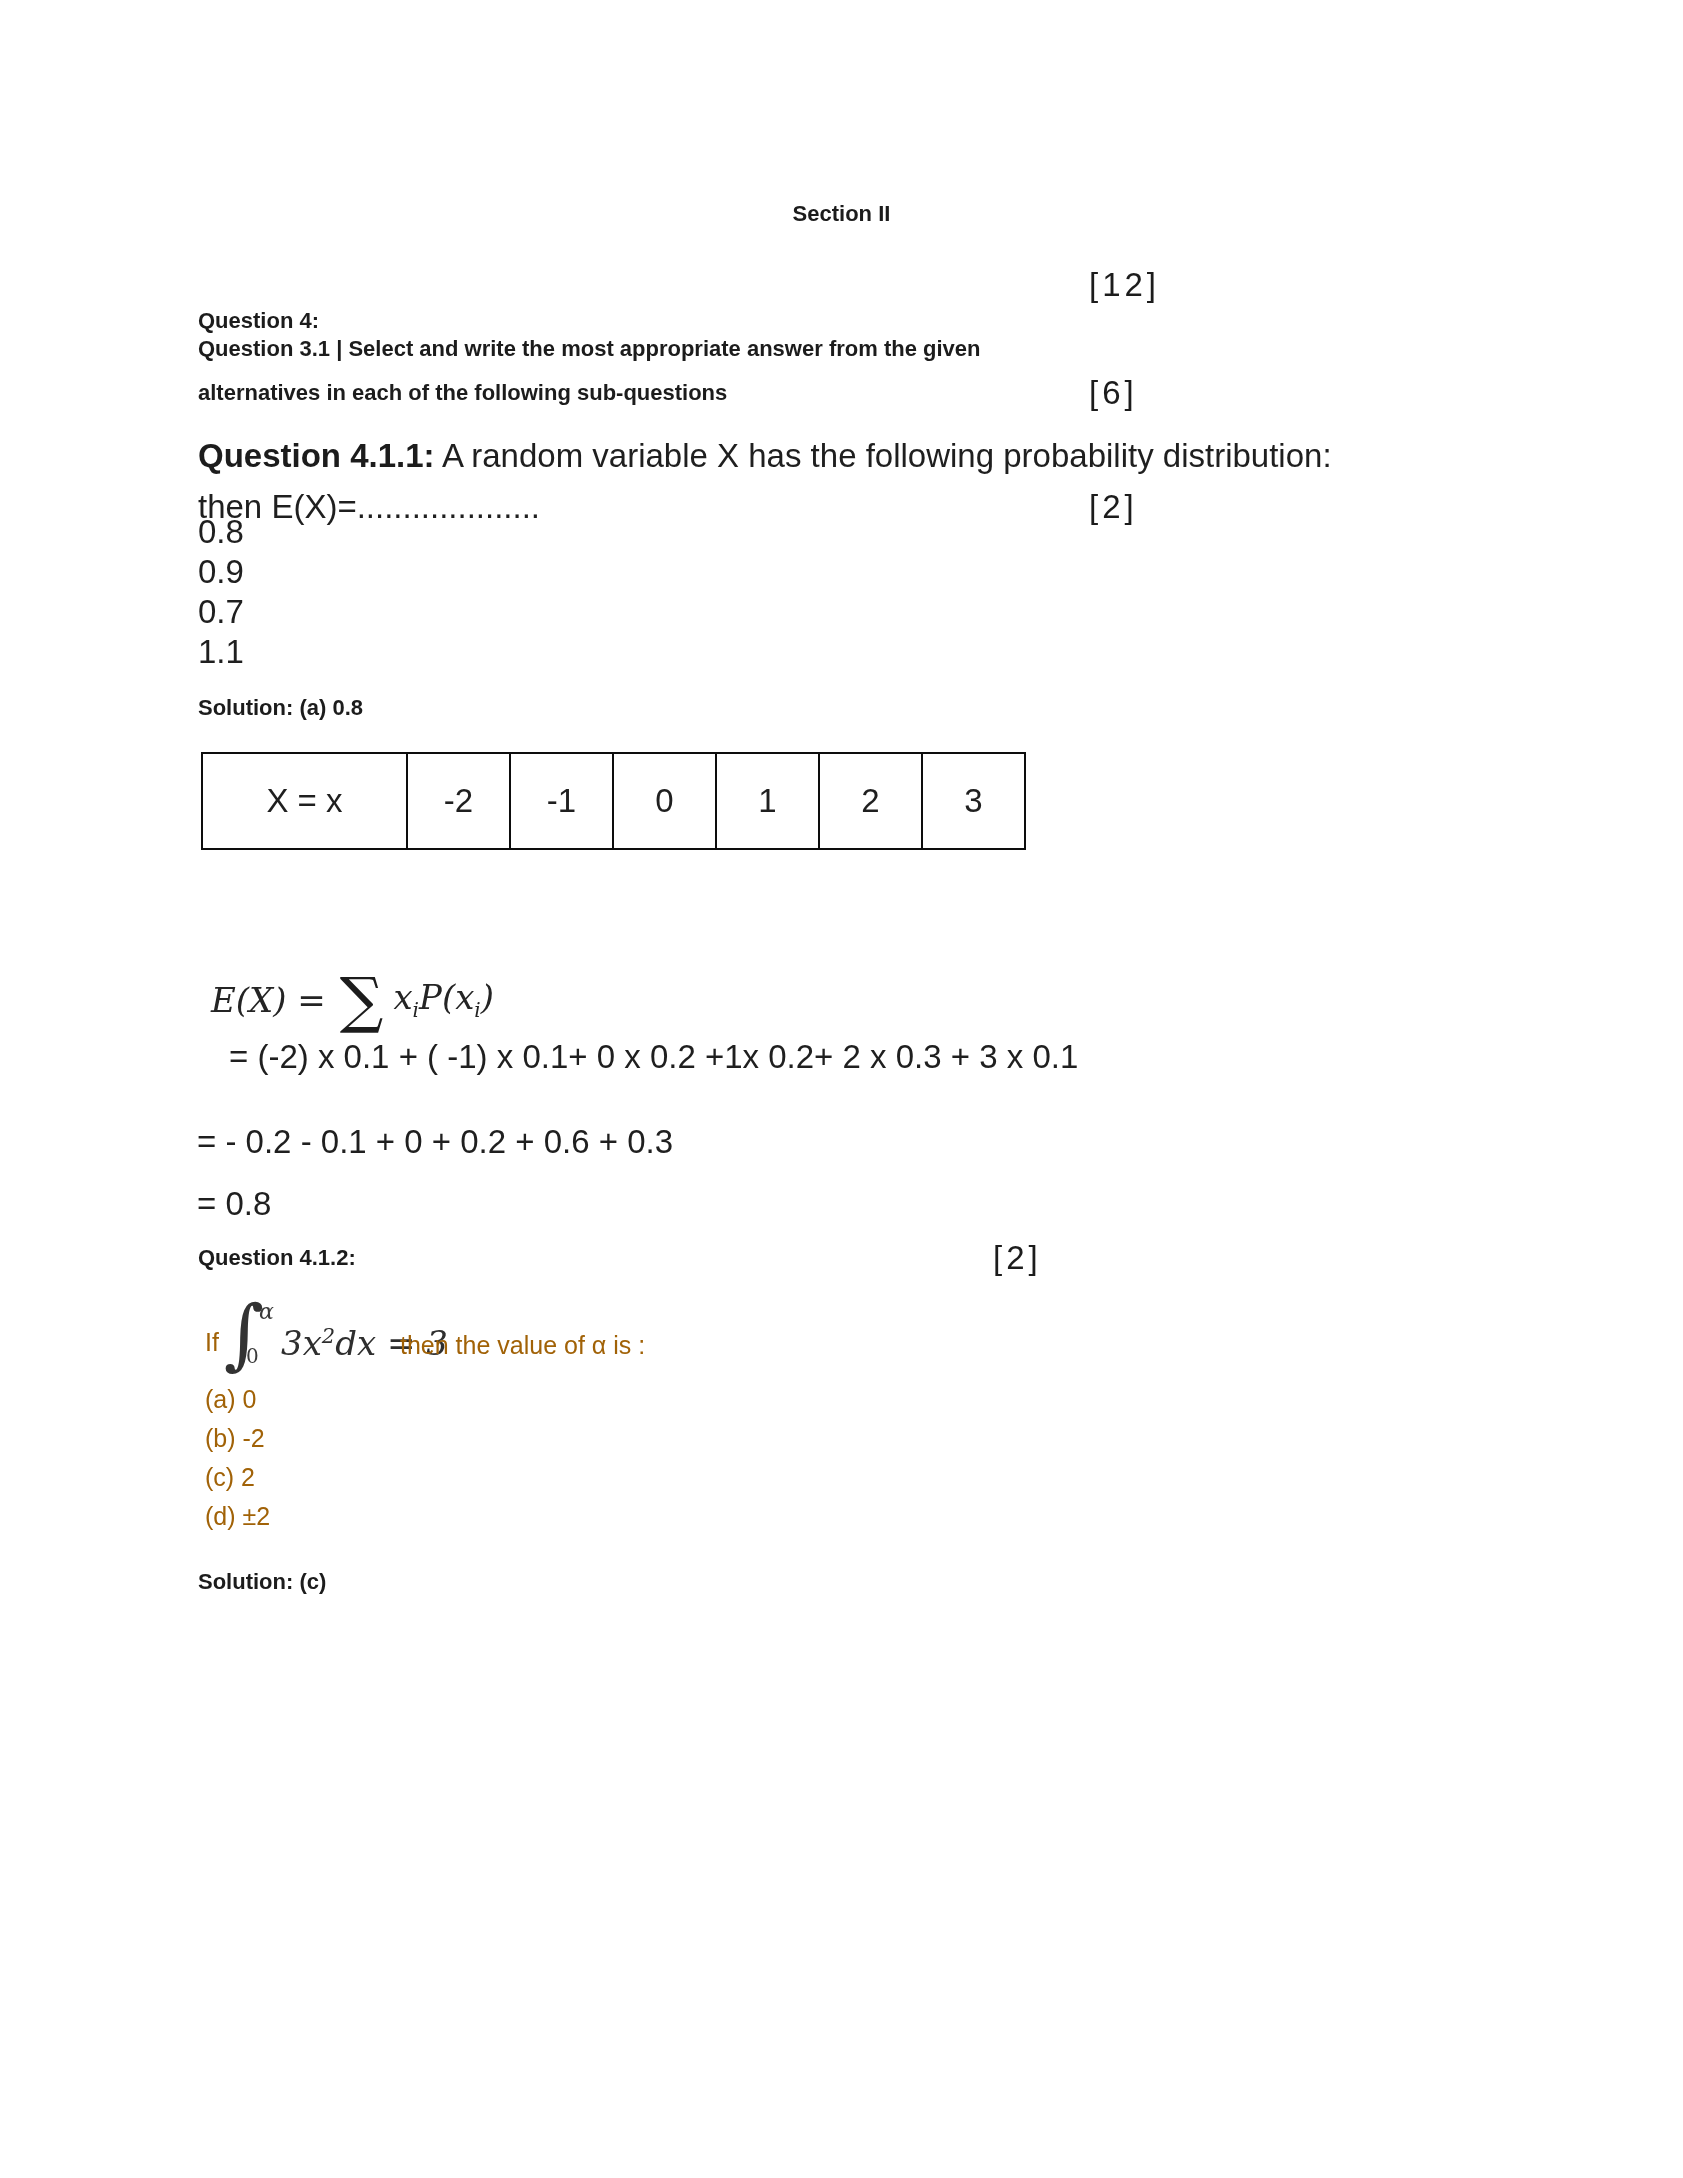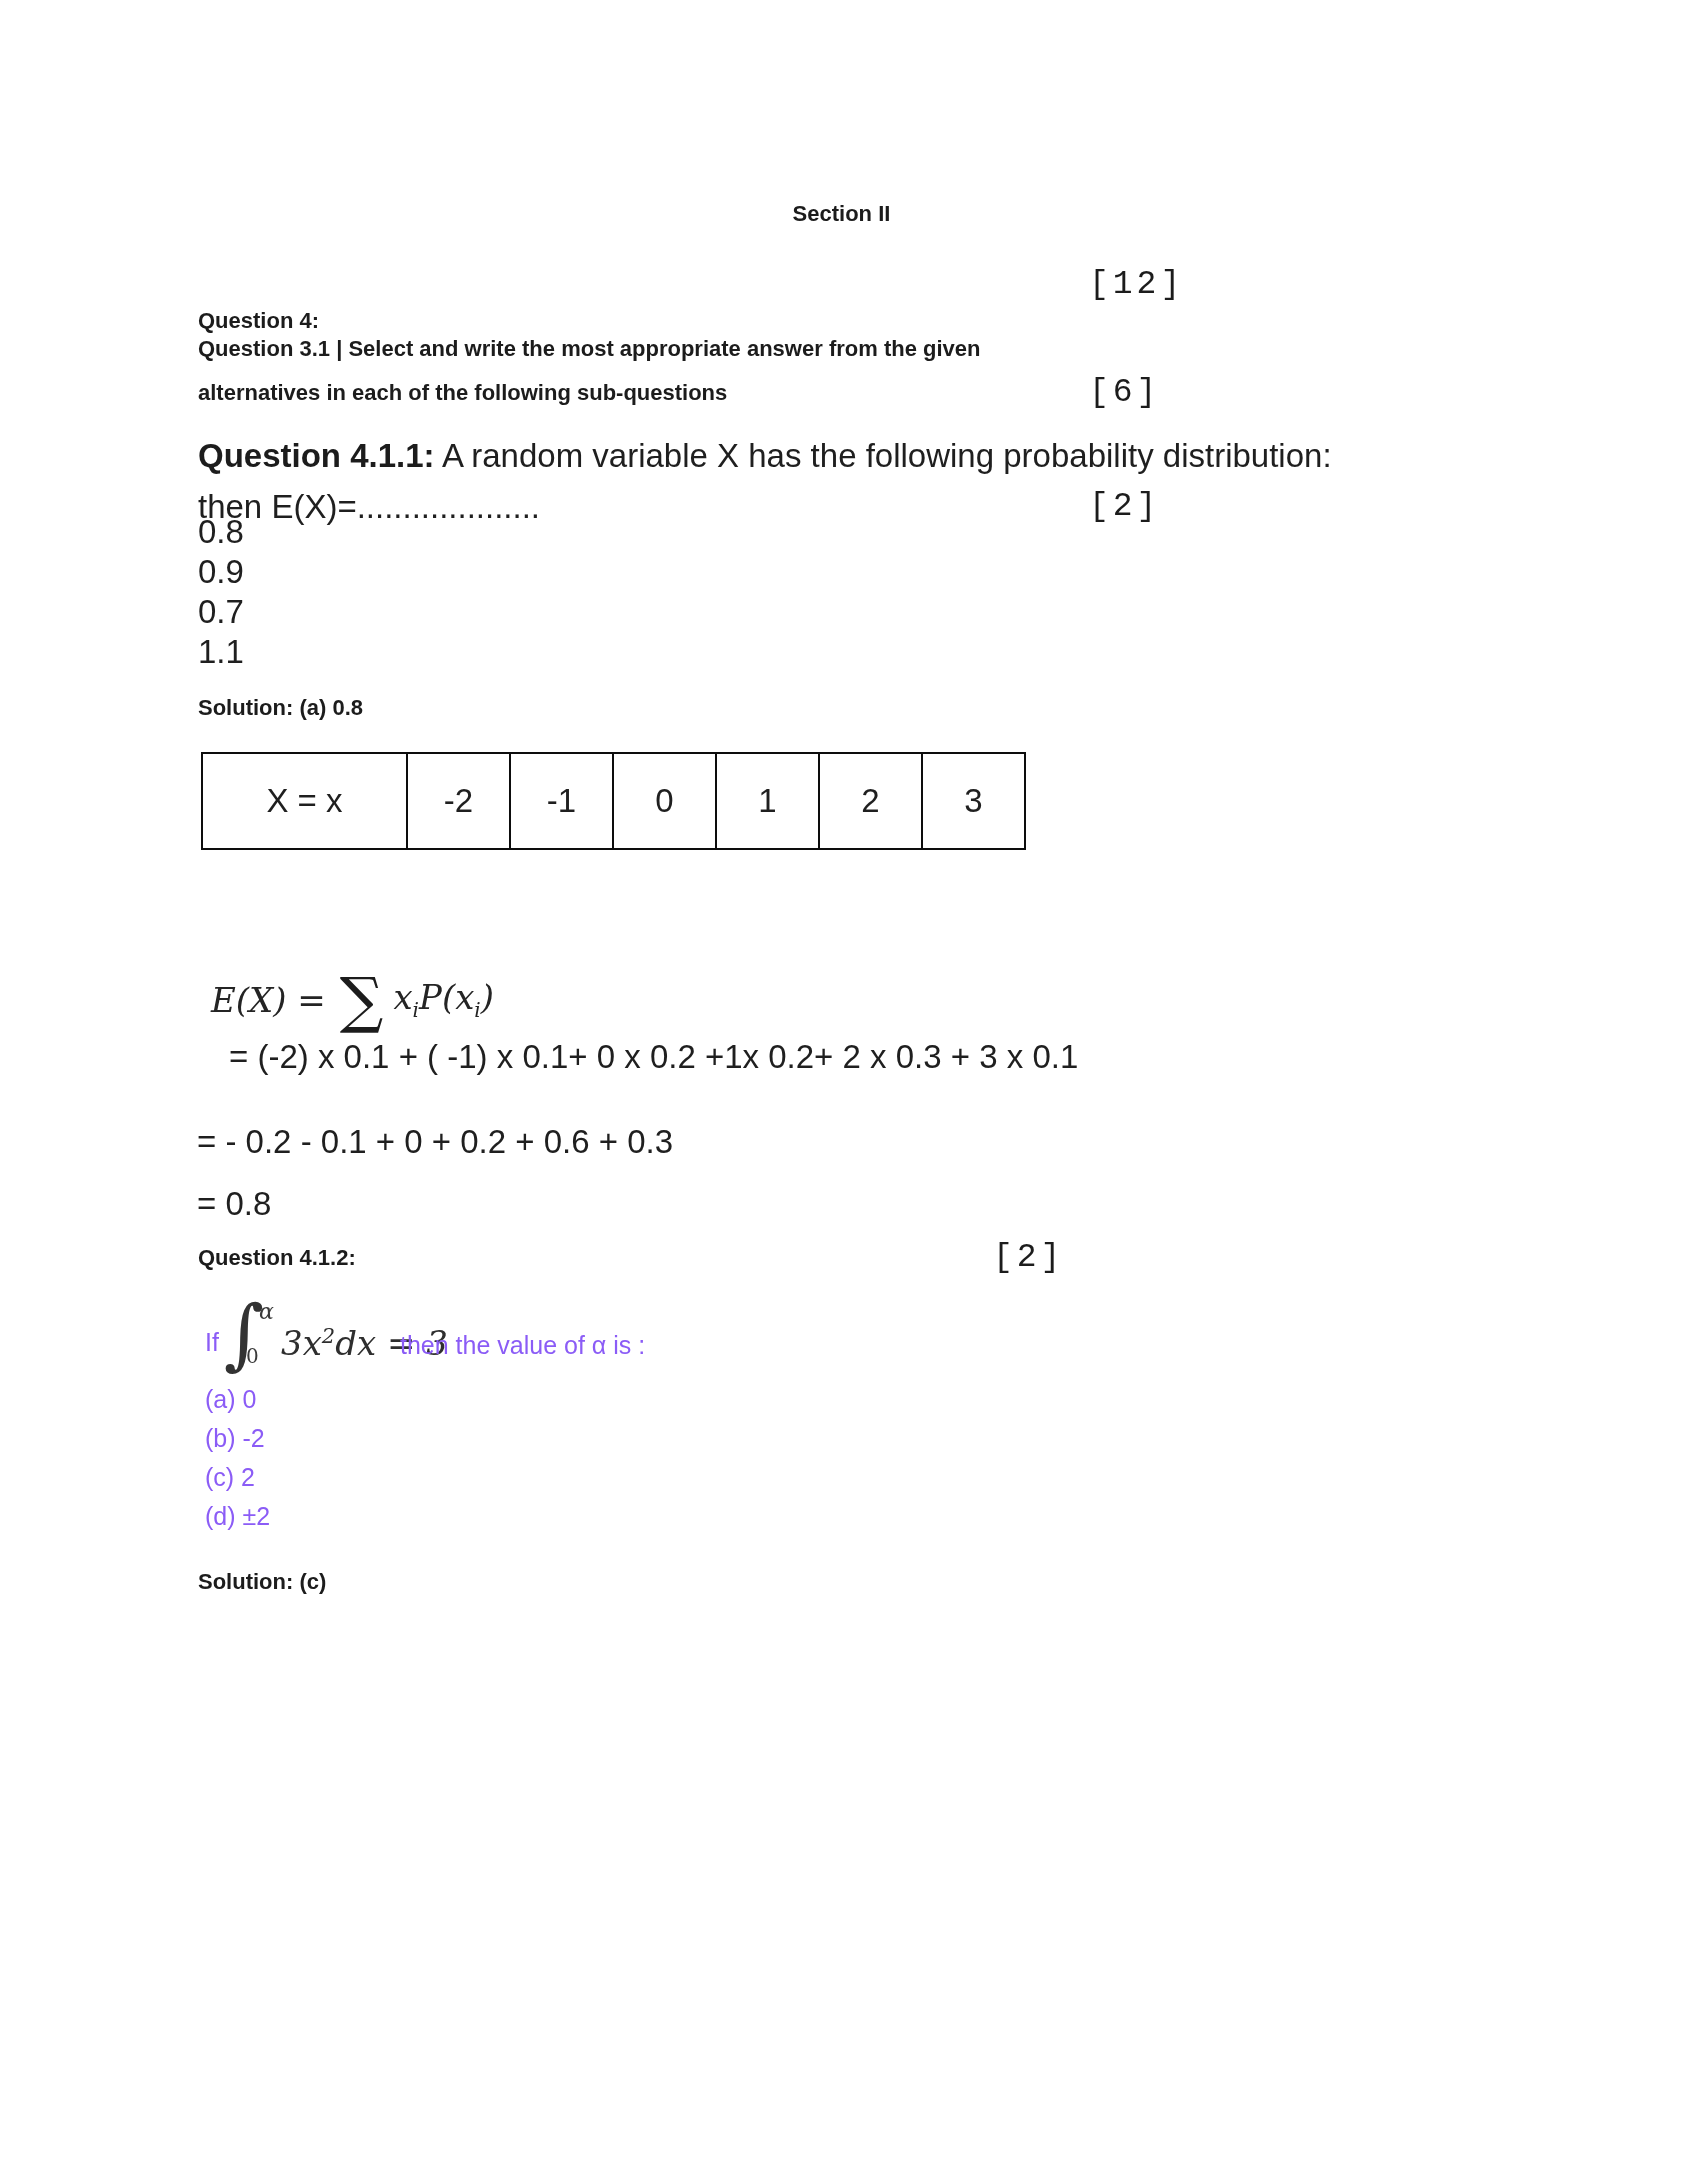--- a/index.html
+++ b/index.html
@@ -7,24 +7,24 @@
     position:relative;
     width:1683px;height:2178px;
     background:#ffffff;
     font-family:"Liberation Sans", sans-serif;
     color:#1f1f1f;
     overflow:hidden;
   }
   .abs{position:absolute;}
   .h{font-weight:700;font-size:22px;line-height:40px;color:#1c1c1c;}
   .body-t{font-weight:400;font-size:33px;line-height:40px;color:#1f1f1f;}
-  .marks{font-weight:400;font-size:33px;line-height:40px;letter-spacing:4px;color:#1c1c1c;font-family:Liberation Mono, monospace;}
+  .marks{font-weight:400;font-size:33px;line-height:40px;letter-spacing:4px;color:#1c1c1c;}
   .center{left:0;width:1683px;text-align:center;}
   .opts{font-size:33px;line-height:40px;color:#1f1f1f;}
-  .gray-t{font-size:25px;line-height:30px;color:#8b5cf6;}
+  .gray-t{font-size:25px;line-height:30px;color:#a16207;}
   .serif-math{font-family:"DejaVu Serif", serif;font-style:italic;color:#242424;}
   table.dist{
     border-collapse:collapse;
     table-layout:fixed;
   }
   table.dist td{
     border:2.5px solid #0d0d0d;
     text-align:center;
     vertical-align:middle;
     font-size:33px;

